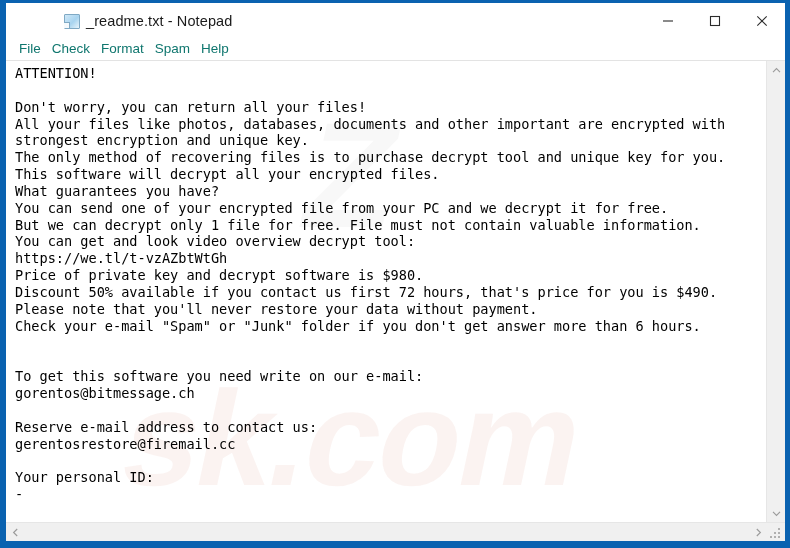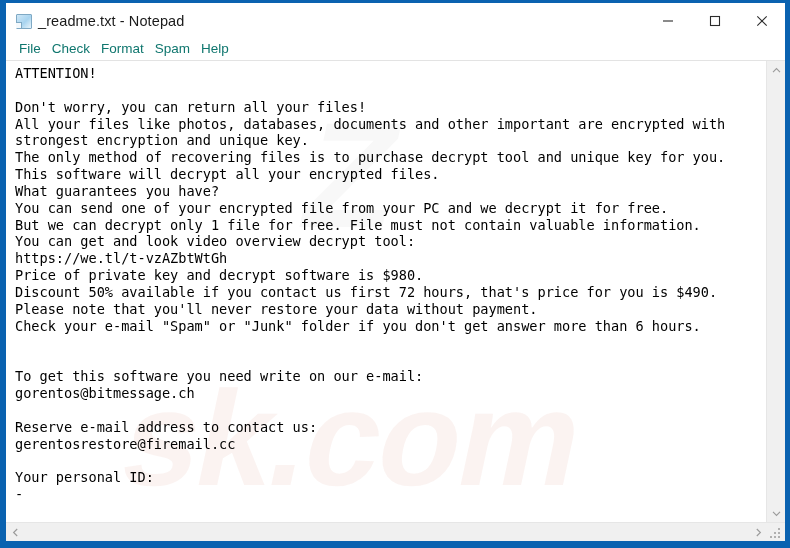--- a/index.html
+++ b/index.html
@@ -39,20 +39,21 @@
   }
 
   
   .title-bar {
     height: 35px;
     background: #ffffff;
     display: flex;
     align-items: center;
     flex: 0 0 auto;
     position: relative;
+    margin-left: 48px;
   }
   .title-left {
     display: flex;
     align-items: center;
     padding-left: 9px;
     flex: 1 1 auto;
     min-width: 0;
   }
   .app-icon {
     width: 17px;

